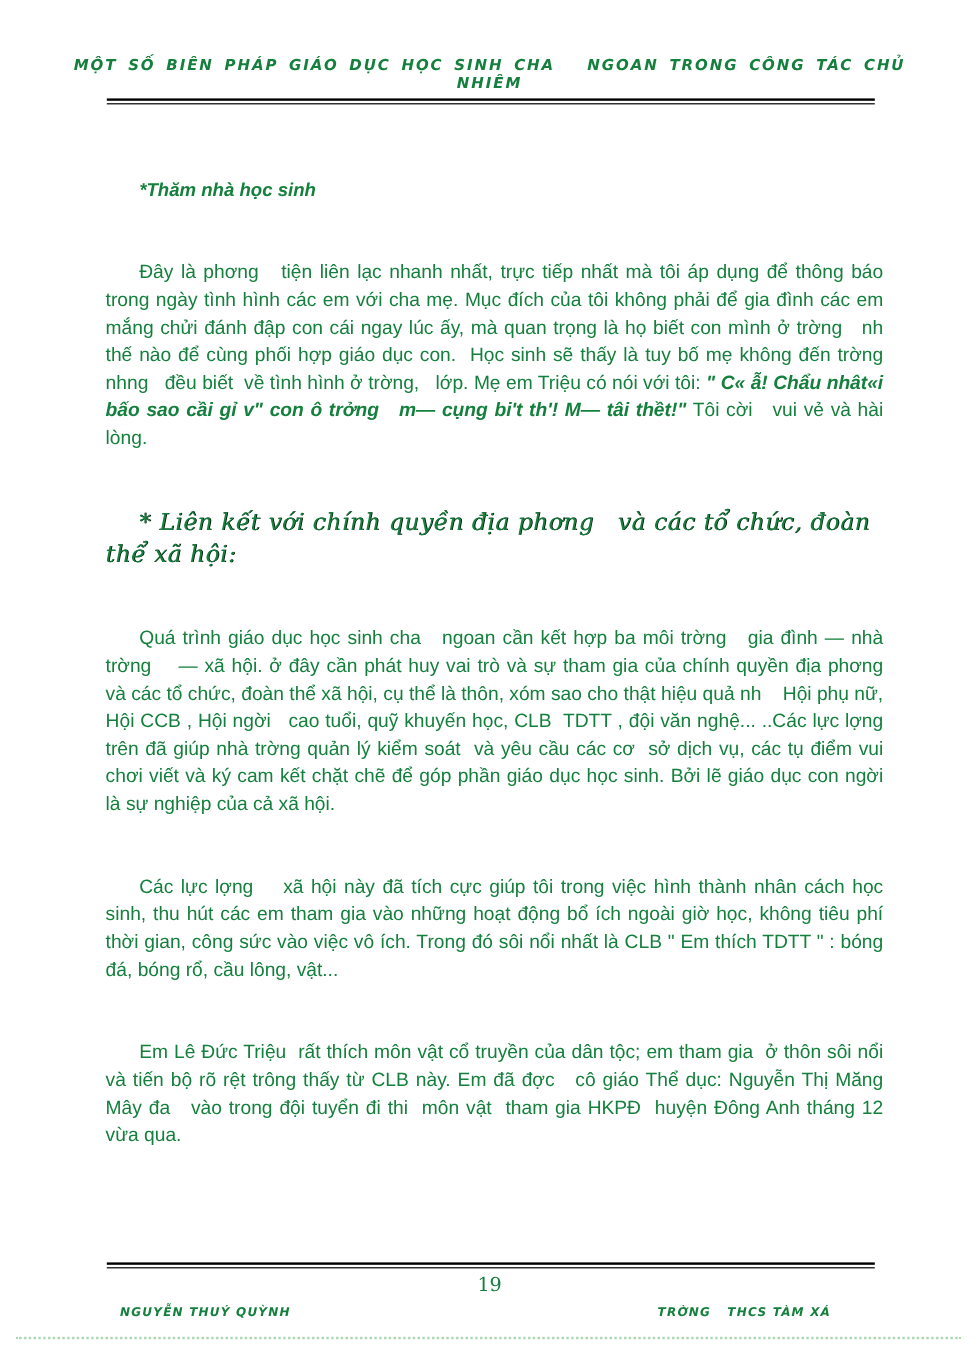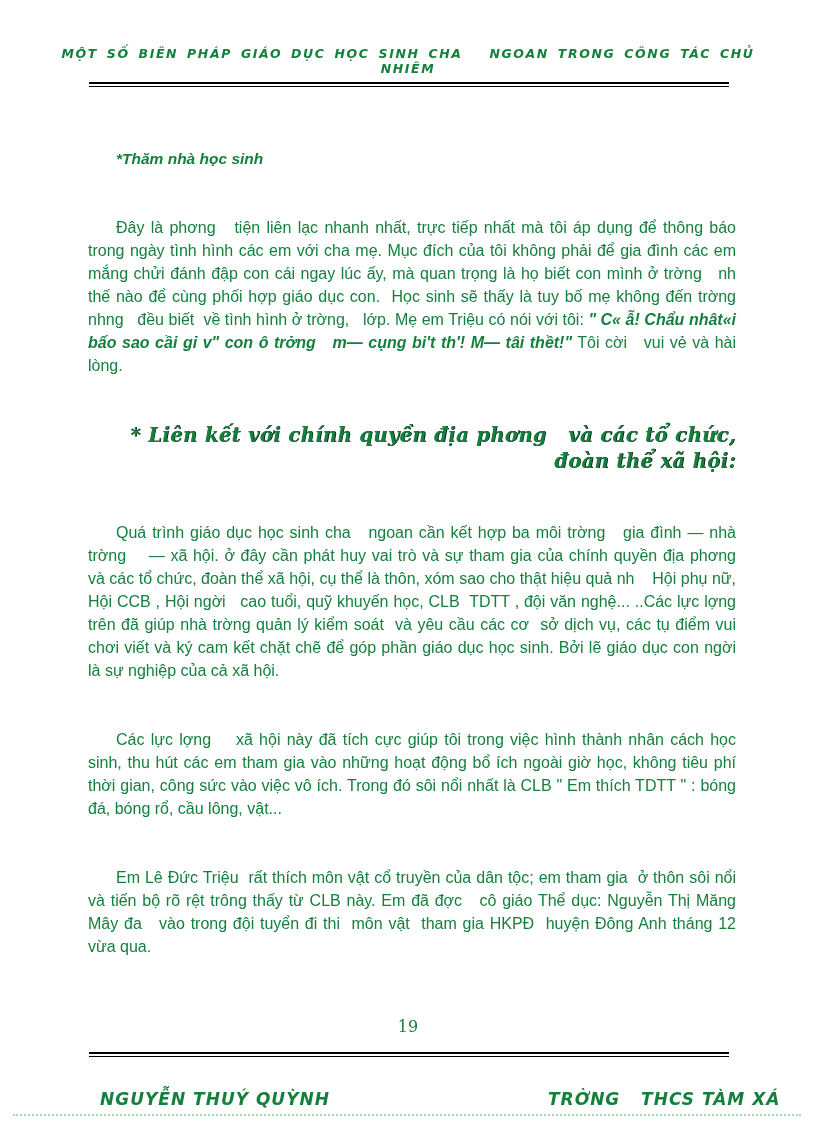--- a/index.html
+++ b/index.html
@@ -62,48 +62,48 @@
     font-size: 15.5px;
     text-align: left;
     text-indent: 0;
   }
   .quote {
     font-weight: bold;
     font-style: italic;
   }
   .script-head {
     margin: 2px 0 2px 0;
-    text-align: right;
+    text-align: left;
     text-indent: 0;
     font-family: "DejaVu Serif", serif;
-    font-weight: bold;
+    font-weight: normal;
     font-style: italic;
     font-size: 19.5px;
     line-height: 26px;
     letter-spacing: 0.4px;
     text-shadow: 0.6px 0 0 #000;
   }
 
   
   .page-number {
     position: absolute;
-    top: 1017px;
+    top: 1061px;
     left: 0;
     right: 0;
     text-align: center;
     font-family: "DejaVu Serif", serif;
     font-size: 16px;
   }
   .footer-name {
     position: absolute;
     top: 1089px;
     font-family: "DejaVu Sans", sans-serif;
     font-weight: bold;
     font-style: italic;
-    font-size: 17px;
+    font-size: 10px;
     letter-spacing: 1px;
     white-space: pre-wrap;
   }
   .footer-author { left: 100px; }
   .footer-school { left: 548px; }
 
   .page-break-line {
     position: absolute;
     top: 1114px;
     left: 13px;

